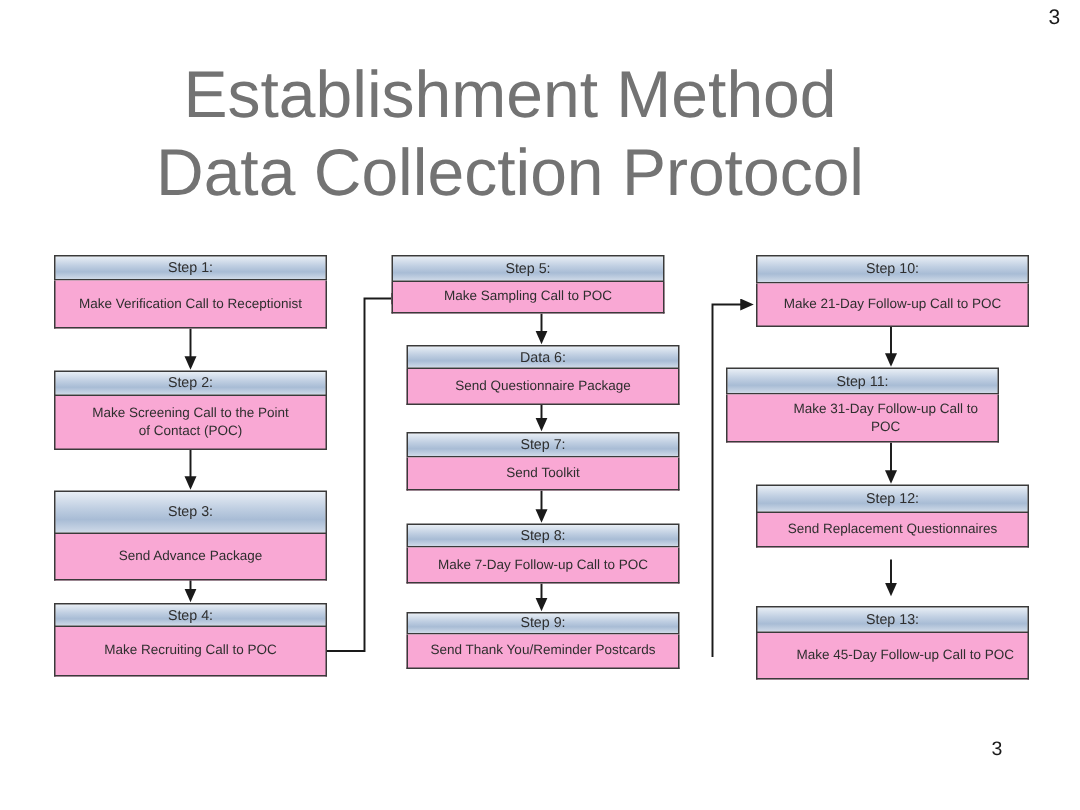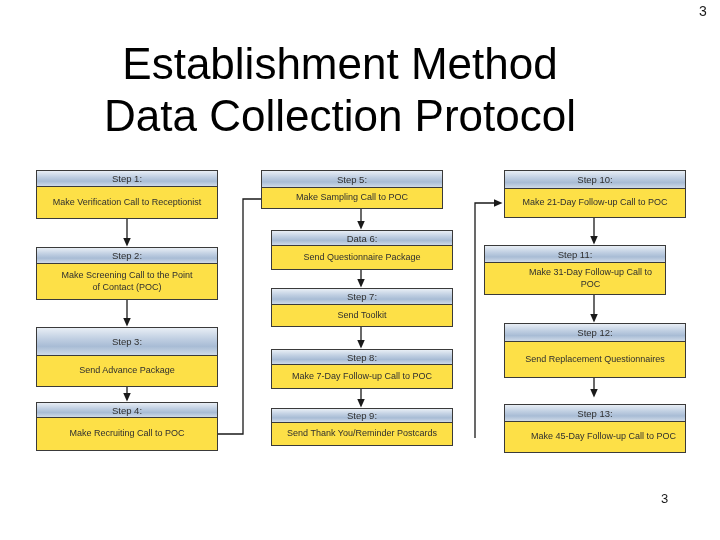--- a/index.html
+++ b/index.html
@@ -28,21 +28,21 @@
     color: #1a1a1a;
     font-family: "Liberation Sans", sans-serif;
   }
   .page-num.top    { left: 699px; top: 3px;   font-size: 14px; }
   .page-num.bottom { left: 661px; top: 491px; font-size: 13px; }
 
   .title {
     position: absolute;
     left: 40px; top: 38px; width: 600px;
     text-align: center;
-    color: #000000;
+    color: #737373;
     font-size: 44px;
     line-height: 1.18;
     letter-spacing: 0px;
   }
 
   .box {
     position: absolute;
     width: 182px;
   }
   .box-header {
@@ -52,21 +52,21 @@
       #c0cfe2 40%,
       var(--header-gradient-mid) 68%,
       var(--header-gradient-bottom) 100%);
     display: flex; align-items: center; justify-content: center;
     color: var(--text);
     font-size: 9.5px;
   }
   .box-body {
     border: 1px solid var(--box-border);
     border-top: none;
-    background: #fde047;
+    background: #f9a8d4;
     display: flex; align-items: center; justify-content: center;
     text-align: center;
     color: var(--text);
     font-size: 9px;
     line-height: 1.25;
     padding: 1px 2px;
   }
 
   
   .s1  { left: 36px;  top: 170px; } .s1  .box-header{height:17px;} .s1  .box-body{height:32px;}
@@ -78,21 +78,21 @@
   
   .s5  { left: 261px; top: 170px; } .s5  .box-header{height:18px;} .s5  .box-body{height:21px;}
   .s6  { left: 271px; top: 230px; } .s6  .box-header{height:16px;} .s6  .box-body{height:24px;}
   .s7  { left: 271px; top: 288px; } .s7  .box-header{height:17px;} .s7  .box-body{height:22px;}
   .s8  { left: 271px; top: 349px; } .s8  .box-header{height:16px;} .s8  .box-body{height:24px;}
   .s9  { left: 271px; top: 408px; } .s9  .box-header{height:15px;} .s9  .box-body{height:23px;}
 
   
   .s10 { left: 504px; top: 170px; } .s10 .box-header{height:19px;} .s10 .box-body{height:29px;}
   .s11 { left: 484px; top: 245px; } .s11 .box-header{height:18px;} .s11 .box-body{height:32px;padding-left:33px;}
-  .s12 { left: 504px; top: 323px; } .s12 .box-header{height:19px;} .s12 .box-body{height:36px;}
+  .s12 { left: 504px; top: 323px; } .s12 .box-header{height:19px;} .s12 .box-body{height:23px;}
   .s13 { left: 504px; top: 404px; } .s13 .box-header{height:18px;} .s13 .box-body{height:31px;padding-left:19px;}
 
   svg.connectors {
     position: absolute;
     left: 0; top: 0;
     width: 720px; height: 540px;
     pointer-events: none;
   }
   svg.connectors line, svg.connectors polyline {
     stroke: var(--connector);

